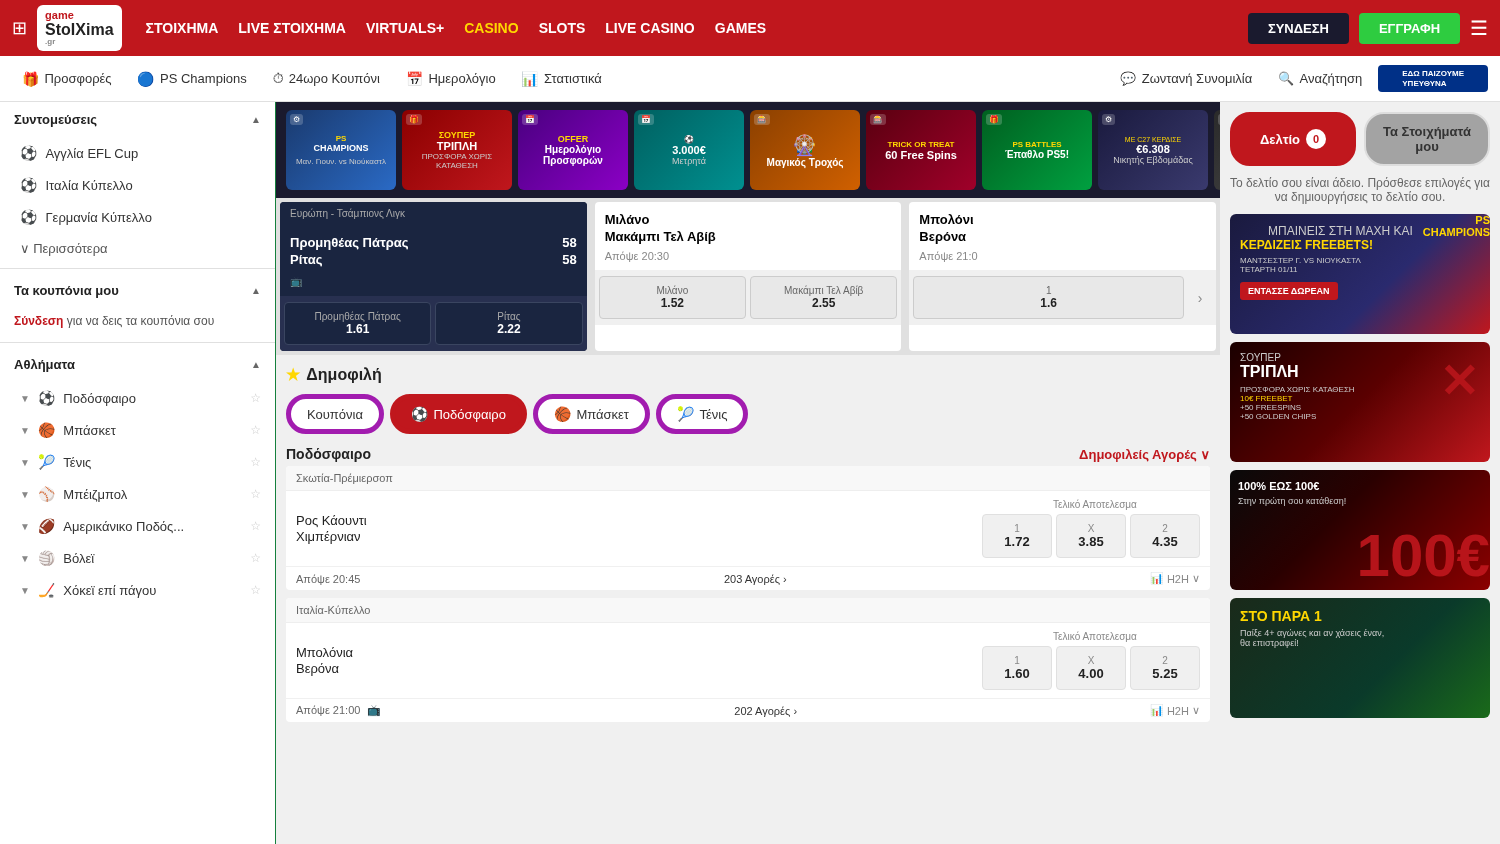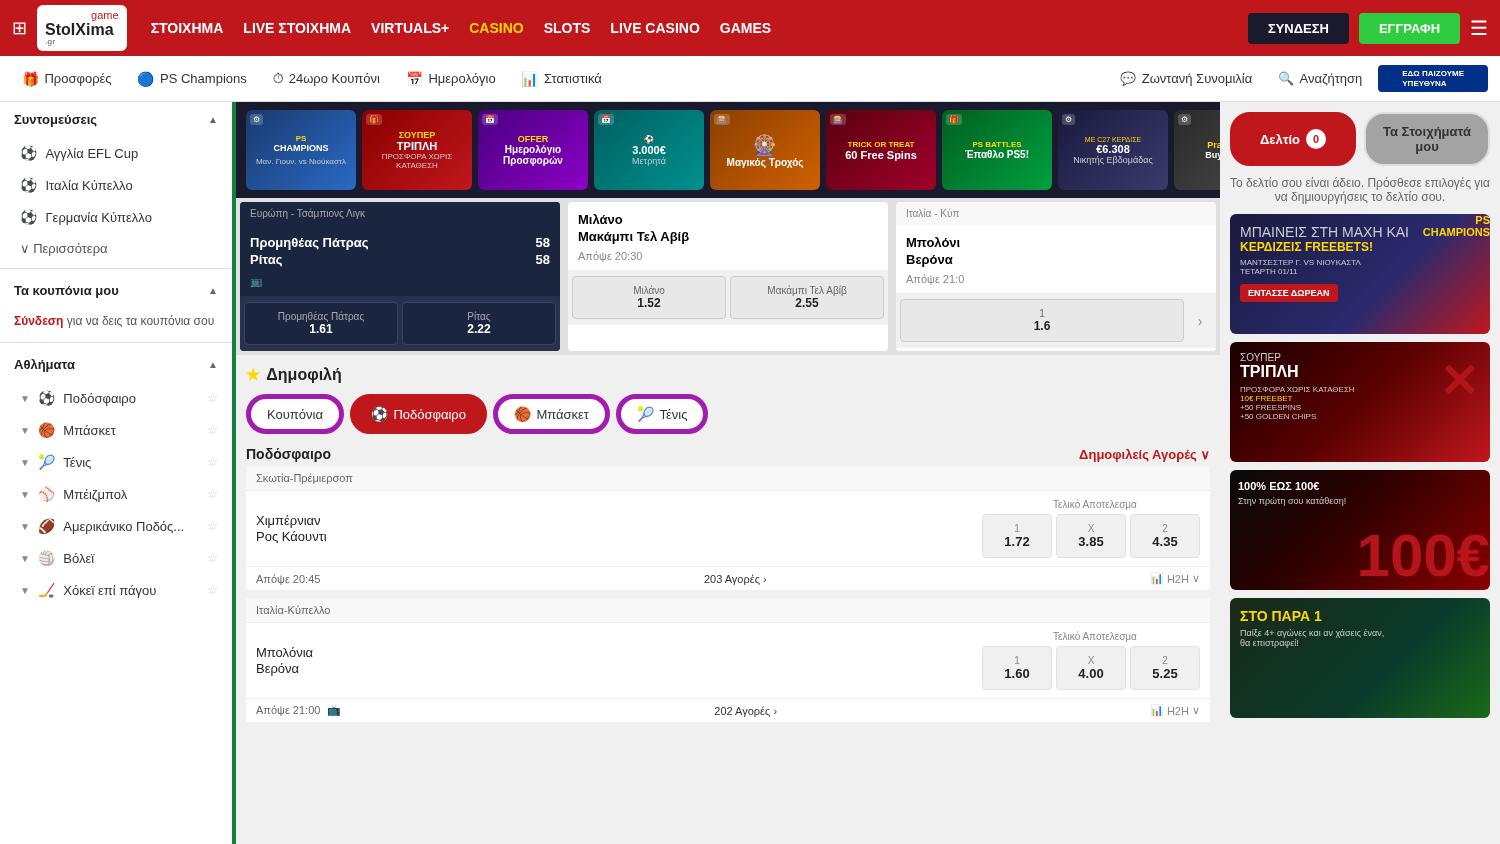--- a/index.html
+++ b/index.html
@@ -114,23 +114,23 @@
     }
 
     
     .main-layout {
       display: flex;
       height: calc(844px - 102px);
     }
 
     
     .sidebar {
-      width: 236px;
+      width: 276px;
       background: white;
-      border-right: 4px solid #15803d;
+      border-right: 1px solid #15803d;
       overflow-y: auto;
       flex-shrink: 0;
     }
     .sidebar-section-header {
       display: flex;
       align-items: center;
       justify-content: space-between;
       padding: 10px 14px;
       font-weight: 700;
       font-size: 13px;
@@ -437,21 +437,21 @@
       opacity: 0.9;
     }
   </style>
 </head>
 <body>
 
 <header class="top-nav">
   <div class="logo-area">
     <span class="grid-icon">⊞</span>
     <div class="logo-box">
-      <span style="color:#c0171d;font-size:11px;font-weight:400;margin-left:46px;">game</span>
+      <span style="color:#c0171d;font-size:11px;font-weight:700;">game</span>
       <span style="font-size:16px;font-weight:900;color:#222;">StoIXima</span>
       <span style="font-size:8px;color:#888;">.gr</span>
     </div>
   </div>
   <nav class="nav-links">
     <a class="nav-link">ΣΤΟΙΧΗΜΑ</a>
     <a class="nav-link">LIVE ΣΤΟΙΧΗΜΑ</a>
     <a class="nav-link">VIRTUALS+</a>
     <a class="nav-link casino">CASINO</a>
     <a class="nav-link">SLOTS</a>
@@ -706,21 +706,20 @@
             <span class="odd-val">1.52</span>
           </div>
           <div class="odds-btn">
             <span class="team-label">Μακάμπι Τελ Αβίβ</span>
             <span class="odd-val">2.55</span>
           </div>
         </div>
       </div>
 
       <div class="live-match-card">
-        <div class="lm-header">Ιταλία - Κύπ</div>
         <div class="lm-scores">
           <div class="lm-team-row">
             <span>Μπολόνι</span>
           </div>
           <div class="lm-team-row">
             <span>Βερόνα</span>
           </div>
           <div style="margin-top:6px;font-size:11px;color:#888;">Απόψε 21:0</div>
         </div>
         <div class="lm-odds-row">
@@ -762,22 +761,22 @@
         <span>Ποδόσφαιρο</span>
         <span class="popular-markets">
           <span>Δημοφιλείς Αγορές</span> ∨
         </span>
       </div>
 
       <div class="match-block">
         <div class="match-league">Σκωτία-Πρέμιερσοπ</div>
         <div class="match-row">
           <div class="match-teams">
+            <div class="match-team">Ρος Κάουντι</div>
             <div class="match-team">Χιμπέρνιαν</div>
-            <div class="match-team">Ρος Κάουντι</div>
           </div>
           <div style="display:flex;flex-direction:column;align-items:flex-end;gap:4px;">
             <div style="display:flex;gap:4px;">
               <div class="result-label" style="width:210px;text-align:center;font-size:10px;color:#888;">Τελικό Αποτελεσμα</div>
             </div>
             <div style="display:flex;gap:4px;">
               <div class="odd-cell">
                 <span class="odd-header">1</span>
                 <span class="odd-value">1.72</span>
               </div>
@@ -855,21 +854,21 @@
       <button class="betslip-btn">
         <span>Δελτίο</span>
         <span class="count-badge">0</span>
       </button>
       <button class="my-bets-btn">Τα Στοιχήματά μου</button>
     </div>
     <p class="betslip-empty">Το δελτίο σου είναι άδειο. Πρόσθεσε επιλογές για να δημιουργήσεις το δελτίο σου.</p>
 
     <div class="promo-card promo-bg-1">
       <div style="position:absolute;top:10px;left:10px;color:white;">
-        <div style="font-size:14px;color:#ccc;">ΜΠΑΙΝΕΙΣ ΣΤΗ ΜΑΧΗ ΚΑΙ</div>
+        <div style="font-size:12px;color:#ccc;margin-left:28px;">ΜΠΑΙΝΕΙΣ ΣΤΗ ΜΑΧΗ ΚΑΙ</div>
         <div style="font-size:12px;font-weight:900;color:#ffd700;">ΚΕΡΔΙΖΕΙΣ FREEBETS!</div>
         <div style="font-size:8px;color:#ccc;margin-top:4px;">ΜΑΝΤΣΕΣΤΕΡ Γ. VS ΝΙΟΥΚΑΣΤΛ</div>
         <div style="font-size:8px;color:#ccc;">ΤΕΤΑΡΤΗ 01/11</div>
         <div style="margin-top:8px;background:#c0171d;border:none;padding:4px 8px;border-radius:3px;color:white;font-size:9px;font-weight:700;display:inline-block;cursor:pointer;">ΕΝΤΑΣΣΕ ΔΩΡΕΑΝ</div>
       </div>
       <div style="position:absolute;right:-10px;top:-10px;">
         <div style="font-size:11px;color:#ffd700;font-weight:900;text-align:right;padding:10px;">PS<br>CHAMPIONS</div>
       </div>
     </div>
 

